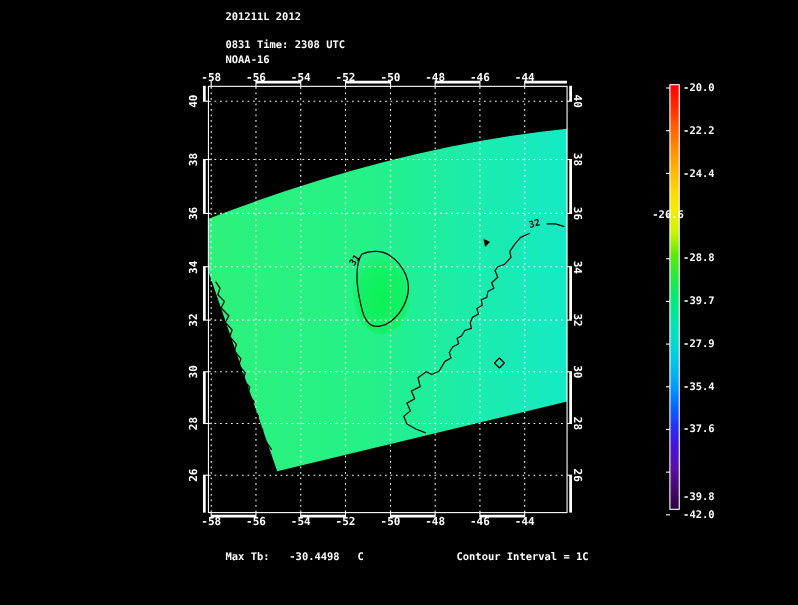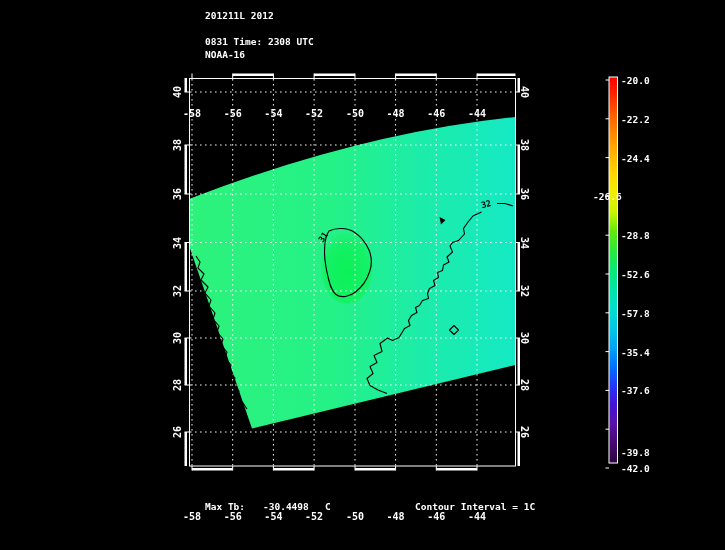--- a/index.html
+++ b/index.html
@@ -2,21 +2,21 @@
 <html><head>
 <meta charset="utf-8">
 <style>
   html,body{margin:0;padding:0;background:#000;}
   .stage{position:relative;width:725px;height:550px;background:#000;overflow:hidden;
          font-family:"DejaVu Sans Mono","Liberation Mono",monospace;color:#fff;}
   svg{position:absolute;left:0;top:0;}
   .txt{position:absolute;white-space:pre;font-weight:bold;}
   .hdr-line{font-size:9.5px;line-height:13px;}
   .tick{position:absolute;font-size:10px;font-weight:bold;white-space:pre;}
-  .tick.h{transform:translateX(-50%);margin-top:42px;}
+  .tick.h{transform:translateX(-50%);}
   .tick.vl{transform:translate(-50%,-50%) rotate(-90deg);}
   .tick.vr{transform:translate(-50%,-50%) rotate(90deg);}
   .cblab{position:absolute;font-size:9.5px;font-weight:bold;white-space:pre;transform:translateY(-50%);}
   .ftr{font-size:9.5px;}
   .clabel{position:absolute;color:#000;font-size:8.5px;font-weight:bold;white-space:pre;}
 </style>
 </head>
 <body>
 
 <div class="stage">
@@ -224,22 +224,22 @@
       <span class="tick vr" style="left: 524px; top: 338px;">30</span>
       <span class="tick vr" style="left: 524px; top: 385px;">28</span>
       <span class="tick vr" style="left: 524px; top: 432px;">26</span>
     </div>
   <div>
       <span class="cblab" style="left: 621px; top: 80px;">-20.0</span>
       <span class="cblab" style="left: 621px; top: 118.8px;">-22.2</span>
       <span class="cblab" style="left: 621px; top: 157.6px;">-24.4</span>
       <span class="cblab" style="left: 593px; top: 196.4px;">-26.6</span>
       <span class="cblab" style="left: 621px; top: 235.2px;">-28.8</span>
-      <span class="cblab" style="left: 621px; top: 274px;">-52.6</span>
-      <span class="cblab" style="left: 621px; top: 312.8px;">-57.8</span>
+      <span class="cblab" style="left: 621px; top: 274px;">-39.7</span>
+      <span class="cblab" style="left: 621px; top: 312.8px;">-27.9</span>
       <span class="cblab" style="left: 621px; top: 351.6px;">-35.4</span>
       <span class="cblab" style="left: 621px; top: 390.4px;">-37.6</span>
       <span class="cblab" style="left: 621px; top: 452px;">-39.8</span>
       <span class="cblab" style="left: 621px; top: 468px;">-42.0</span>
     </div>
 
   <span class="clabel" style="left:318px;top:232px;transform:rotate(-55deg);">31</span>
   <span class="clabel" style="left:481px;top:199px;transform:rotate(-14deg);">32</span>
 
   <div class="txt ftr" style="left:205px;top:501px;">Max Tb:</div>

